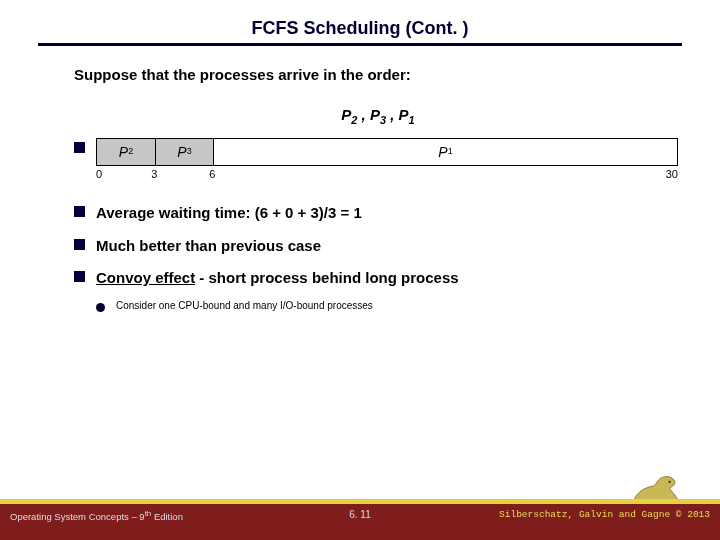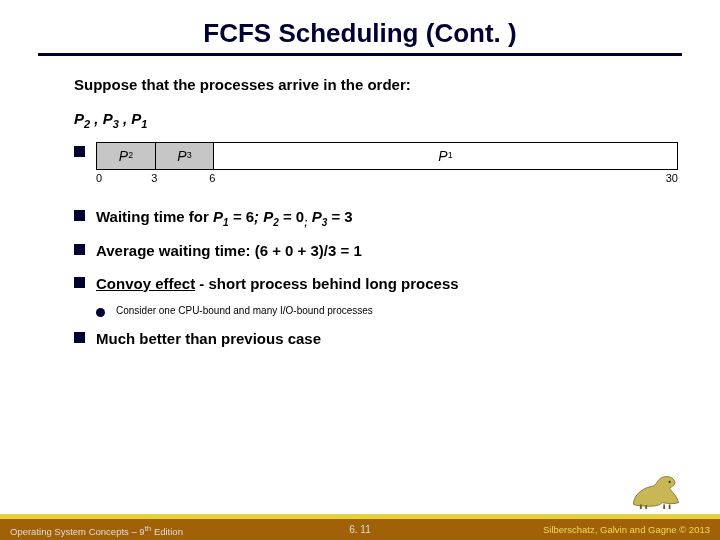--- a/index.html
+++ b/index.html
@@ -1,22 +1,22 @@
 <!DOCTYPE html>
 <html><head>
 <meta charset="utf-8">
 <style>
   * { margin: 0; padding: 0; box-sizing: border-box; }
   html, body { width: 720px; height: 540px; font-family: Arial, Helvetica, sans-serif; background: #fff; color: #000; }
   .slide { position: relative; width: 720px; height: 540px; padding: 18px 38px 0 38px; }
-  .title { font-size: 26px; font-weight: bold; text-align: center; color: #000033; margin-bottom: 4px; }
+  .title { font-size: 18px; font-weight: bold; text-align: center; color: #000033; margin-bottom: 4px; }
   .rule { height: 3px; background: #000033; margin-bottom: 18px; }
   .content { font-size: 15px; line-height: 1.5; padding-left: 36px; }
-  .suppose { font-weight: bold; margin-bottom: 11px; }
-  .porder { font-style: italic; font-weight: bold; margin: 0 0 10px 0; }
+  .suppose { font-weight: bold; margin-bottom: 17px; }
+  .porder { text-align: center; font-style: italic; font-weight: bold; margin: 0 0 10px 0; }
   .porder .sub { font-size: 11px; vertical-align: sub; font-style: italic; }
   ul.bl { list-style: none; padding-left: 0; }
   ul.bl > li { position: relative; padding-left: 22px; margin-bottom: 10px; font-weight: bold; }
   ul.bl > li::before { content: ""; position: absolute; left: 0; top: 4px; width: 11px; height: 11px; background: #000033; }
   ul.sub { list-style: none; margin-top: 8px; }
   ul.sub > li { position: relative; padding-left: 20px; font-weight: normal; }
   ul.sub > li::before { content: ""; position: absolute; left: 0; top: 5px; width: 9px; height: 9px; background: #000033; border-radius: 50%; }
   .it { font-style: italic; }
   .sub { font-size: 10px; vertical-align: sub; }
 
@@ -28,24 +28,24 @@
   .seg.shade { background: #c6c6c6; }
   .seg .s { font-size: 9px; vertical-align: sub; font-style: normal; }
   .gantt-ticks { position: relative; width: 100%; height: 14px; font-size: 11px; }
   .tick { position: absolute; top: 0; transform: translateX(-50%); }
   .tick.first { transform: translateX(0); }
   .tick.last { transform: translateX(-100%); }
 
   
   .footer { position: absolute; left: 0; bottom: 0; width: 100%; }
   .yellow { height: 5px; background: #e6d23c; }
-  .blue { position: relative; height: 21px; background: #a16207; }
+  .blue { position: relative; height: 36px; background: #7f1d1d; }
   .fl { position: absolute; left: 10px; top: 5px; font-size: 9.5px; color: #dcdce8; }
   .fc { position: absolute; left: 50%; top: 5px; transform: translateX(-50%); font-size: 10px; color: #dcdce8; }
-  .fr { position: absolute; right: 10px; top: 5px; font-size: 9.5px; color: #eddc55; }
+  .fr { position: absolute; right: 10px; top: 5px; font-size: 9.5px; color: #eddc55; font-family: Liberation Mono, monospace; }
   .dino { position: absolute; right: 36px; bottom: 30px; width: 54px; height: 40px; }
 </style>
 </head>
 <body>
 
 <div class="slide">
   <div class="title">FCFS Scheduling (Cont. )</div>
   <div class="rule"></div>
 
   <div class="content">
@@ -63,29 +63,28 @@
           </div>
           <div class="gantt-ticks">
             <span class="tick first" style="left:0%;">0</span>
             <span class="tick" style="left:10%;">3</span>
             <span class="tick" style="left:20%;">6</span>
             <span class="tick last" style="left:100%;">30</span>
           </div>
         </div>
       </li>
 
-      <li>Waiting time for <span class="it">P<span class="sub">1</span> = </span>6<span class="it">; P<span class="sub">2</span></span> = 0<span class="it"><span class="sub">;</span> P<span class="sub">3</span> </span>= 3</li>
       <li>Average waiting time:   (6 + 0 + 3)/3 = 1</li>
+      <li>Much better than previous case</li>
       <li>
         <span><u>Convoy effect</u> - short process behind long process</span>
         <ul class="sub">
           <li>Consider one CPU-bound and many I/O-bound processes</li>
         </ul>
       </li>
-      <li>Much better than previous case</li>
     </ul>
   </div>
 
   <svg class="dino" viewBox="0 0 60 44">
     <path d="M4 38 C3 30 12 20 24 18 C30 17 30 10 36 8 C44 5 50 10 50 14 C50 17 46 18 44 20 C46 24 52 28 54 36 C50 38 40 37 36 36 C34 38 30 40 24 40 C18 40 8 40 4 38 Z" fill="#c9b755" stroke="#6b5a1a" stroke-width="0.8"></path>
     <path d="M12 38 L12 43 M18 39 L18 43 M38 38 L38 43 M44 38 L44 43" stroke="#6b5a1a" stroke-width="2"></path>
     <circle cx="44" cy="13" r="1.2" fill="#2a2a2a"></circle>
   </svg>
 
   <div class="footer">

